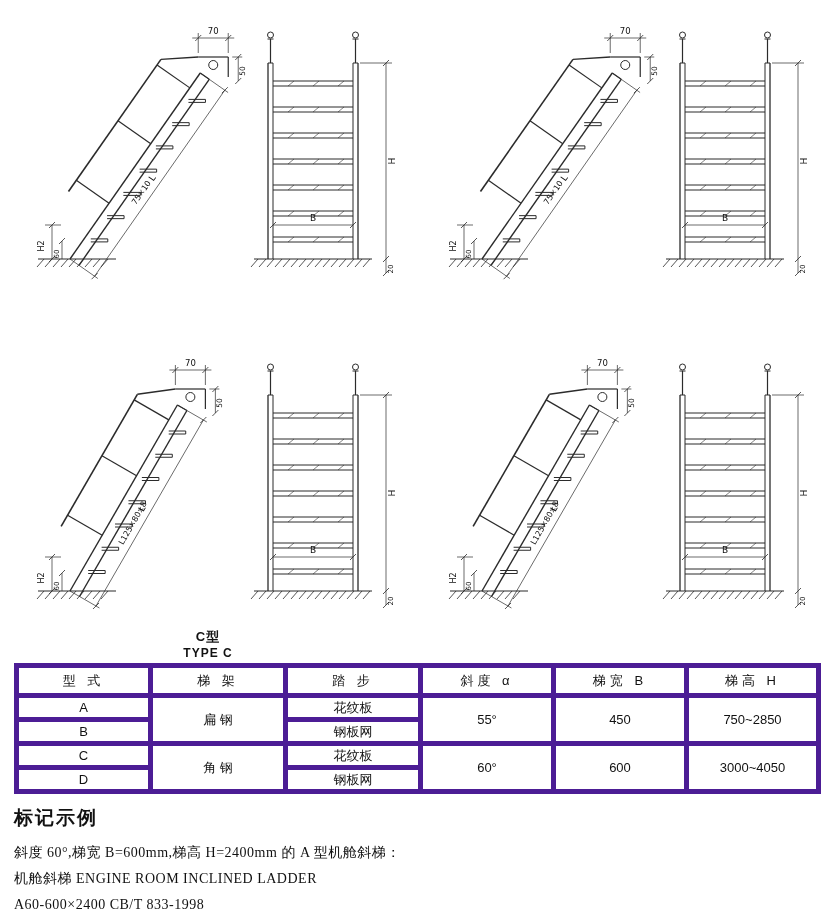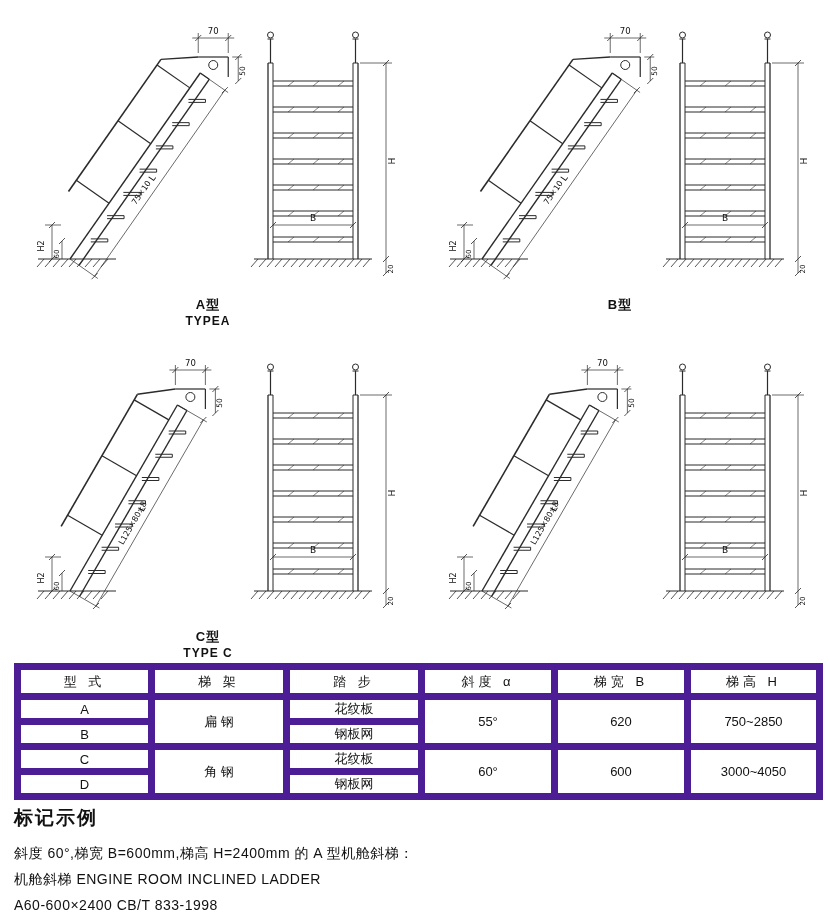--- a/index.html
+++ b/index.html
@@ -13,29 +13,29 @@
   .cell svg { display:block; width:400px; height:272px; font-family:"DejaVu Sans",sans-serif; }
   .caption { text-align:center; margin-top:3px; }
   .caption .cn { font-size:13px; font-weight:bold; letter-spacing:1px; }
   .caption .en { font-size:12px; font-weight:bold; letter-spacing:1px; }
 
   .spec-table {
     position:absolute; left:14px; top:648px; width:802px;
     border-collapse:collapse; table-layout:fixed; border:2px solid #3a3a3a;
   }
   .spec-table th, .spec-table td {
-    border:7px solid #4c1d95; text-align:center; vertical-align:middle;
+    border:5px solid #4c1d95; text-align:center; vertical-align:middle;
     font-size:13px; padding:0; background:#fff;
   }
   .spec-table th { height:30px; font-weight:normal; letter-spacing:4px; }
   .spec-table td { height:24px; }
 
   .footer { position:absolute; left:14px; top:790px; }
   .footer h3 { font-size:19px; font-weight:bold; letter-spacing:2px; margin-bottom:9px; }
-  .footer p { font-size:14px; line-height:26px; letter-spacing:0.5px; }
+  .footer p { font-size:14px; line-height:26px; letter-spacing:0.5px;font-family:Liberation Serif, serif; }
 </style>
 </head>
 <body>
 
 <div id="page">
 
   <div class="cell" style="left:8px;top:6px">
     <svg viewBox="0 0 400 272">
         <line x1="30" y1="238" x2="108" y2="238" stroke="#2b2b2b" stroke-width="1.2"></line>
         <line x1="36" y1="238" x2="29" y2="246" stroke="#2b2b2b" stroke-width="0.8"></line>
@@ -174,24 +174,20 @@
         <text x="305" y="200" font-size="9" fill="#111" text-anchor="middle">B</text>
         <line x1="352" y1="42" x2="384" y2="42" stroke="#2b2b2b" stroke-width="0.7"></line>
         <line x1="378" y1="42" x2="378" y2="238" stroke="#2b2b2b" stroke-width="0.7"></line>
         <line x1="375" y1="45" x2="381" y2="39" stroke="#2b2b2b" stroke-width="0.8"></line>
         <line x1="375" y1="241" x2="381" y2="235" stroke="#2b2b2b" stroke-width="0.8"></line>
         <text x="387" y="140" font-size="9" fill="#111" text-anchor="middle" transform="rotate(-90 387 140)">H</text>
         <line x1="378" y1="238" x2="378" y2="252" stroke="#2b2b2b" stroke-width="0.7"></line>
         <line x1="375" y1="255" x2="381" y2="249" stroke="#2b2b2b" stroke-width="0.8"></line>
         <text x="385" y="248" font-size="7" fill="#111" text-anchor="middle" transform="rotate(-90 385 248)">20</text>
       </svg>
-    <div class="caption">
-      <div class="cn">A型</div>
-      <div class="en">TYPEA</div>
-    </div>
   </div>
 
   <div class="cell" style="left:420px;top:6px">
     <svg viewBox="0 0 400 272">
         <line x1="30" y1="238" x2="108" y2="238" stroke="#2b2b2b" stroke-width="1.2"></line>
         <line x1="36" y1="238" x2="29" y2="246" stroke="#2b2b2b" stroke-width="0.8"></line>
         <line x1="44" y1="238" x2="37" y2="246" stroke="#2b2b2b" stroke-width="0.8"></line>
         <line x1="52" y1="238" x2="45" y2="246" stroke="#2b2b2b" stroke-width="0.8"></line>
         <line x1="60" y1="238" x2="53" y2="246" stroke="#2b2b2b" stroke-width="0.8"></line>
         <line x1="68" y1="238" x2="61" y2="246" stroke="#2b2b2b" stroke-width="0.8"></line>
@@ -327,21 +323,20 @@
         <line x1="352" y1="42" x2="384" y2="42" stroke="#2b2b2b" stroke-width="0.7"></line>
         <line x1="378" y1="42" x2="378" y2="238" stroke="#2b2b2b" stroke-width="0.7"></line>
         <line x1="375" y1="45" x2="381" y2="39" stroke="#2b2b2b" stroke-width="0.8"></line>
         <line x1="375" y1="241" x2="381" y2="235" stroke="#2b2b2b" stroke-width="0.8"></line>
         <text x="387" y="140" font-size="9" fill="#111" text-anchor="middle" transform="rotate(-90 387 140)">H</text>
         <line x1="378" y1="238" x2="378" y2="252" stroke="#2b2b2b" stroke-width="0.7"></line>
         <line x1="375" y1="255" x2="381" y2="249" stroke="#2b2b2b" stroke-width="0.8"></line>
         <text x="385" y="248" font-size="7" fill="#111" text-anchor="middle" transform="rotate(-90 385 248)">20</text>
       </svg>
     <div class="caption">
-      <div class="cn">B型</div>
     </div>
   </div>
 
   <div class="cell" style="left:8px;top:338px">
     <svg viewBox="0 0 400 272">
         <line x1="30" y1="238" x2="108" y2="238" stroke="#2b2b2b" stroke-width="1.2"></line>
         <line x1="36" y1="238" x2="29" y2="246" stroke="#2b2b2b" stroke-width="0.8"></line>
         <line x1="44" y1="238" x2="37" y2="246" stroke="#2b2b2b" stroke-width="0.8"></line>
         <line x1="52" y1="238" x2="45" y2="246" stroke="#2b2b2b" stroke-width="0.8"></line>
         <line x1="60" y1="238" x2="53" y2="246" stroke="#2b2b2b" stroke-width="0.8"></line>
@@ -656,21 +651,21 @@
         <th>梯宽  B</th>
         <th>梯高  H</th>
       </tr>
     </thead>
     <tbody>
       <tr>
         <td>A</td>
         <td rowspan="2">扁  钢</td>
         <td>花纹板</td>
         <td rowspan="2">55°</td>
-        <td rowspan="2">620</td>
+        <td rowspan="2">450</td>
         <td rowspan="2">750~2850</td>
       </tr>
       <tr>
         <td>B</td>
         <td>钢板网</td>
       </tr>
       <tr>
         <td>C</td>
         <td rowspan="2">角  钢</td>
         <td>花纹板</td>

